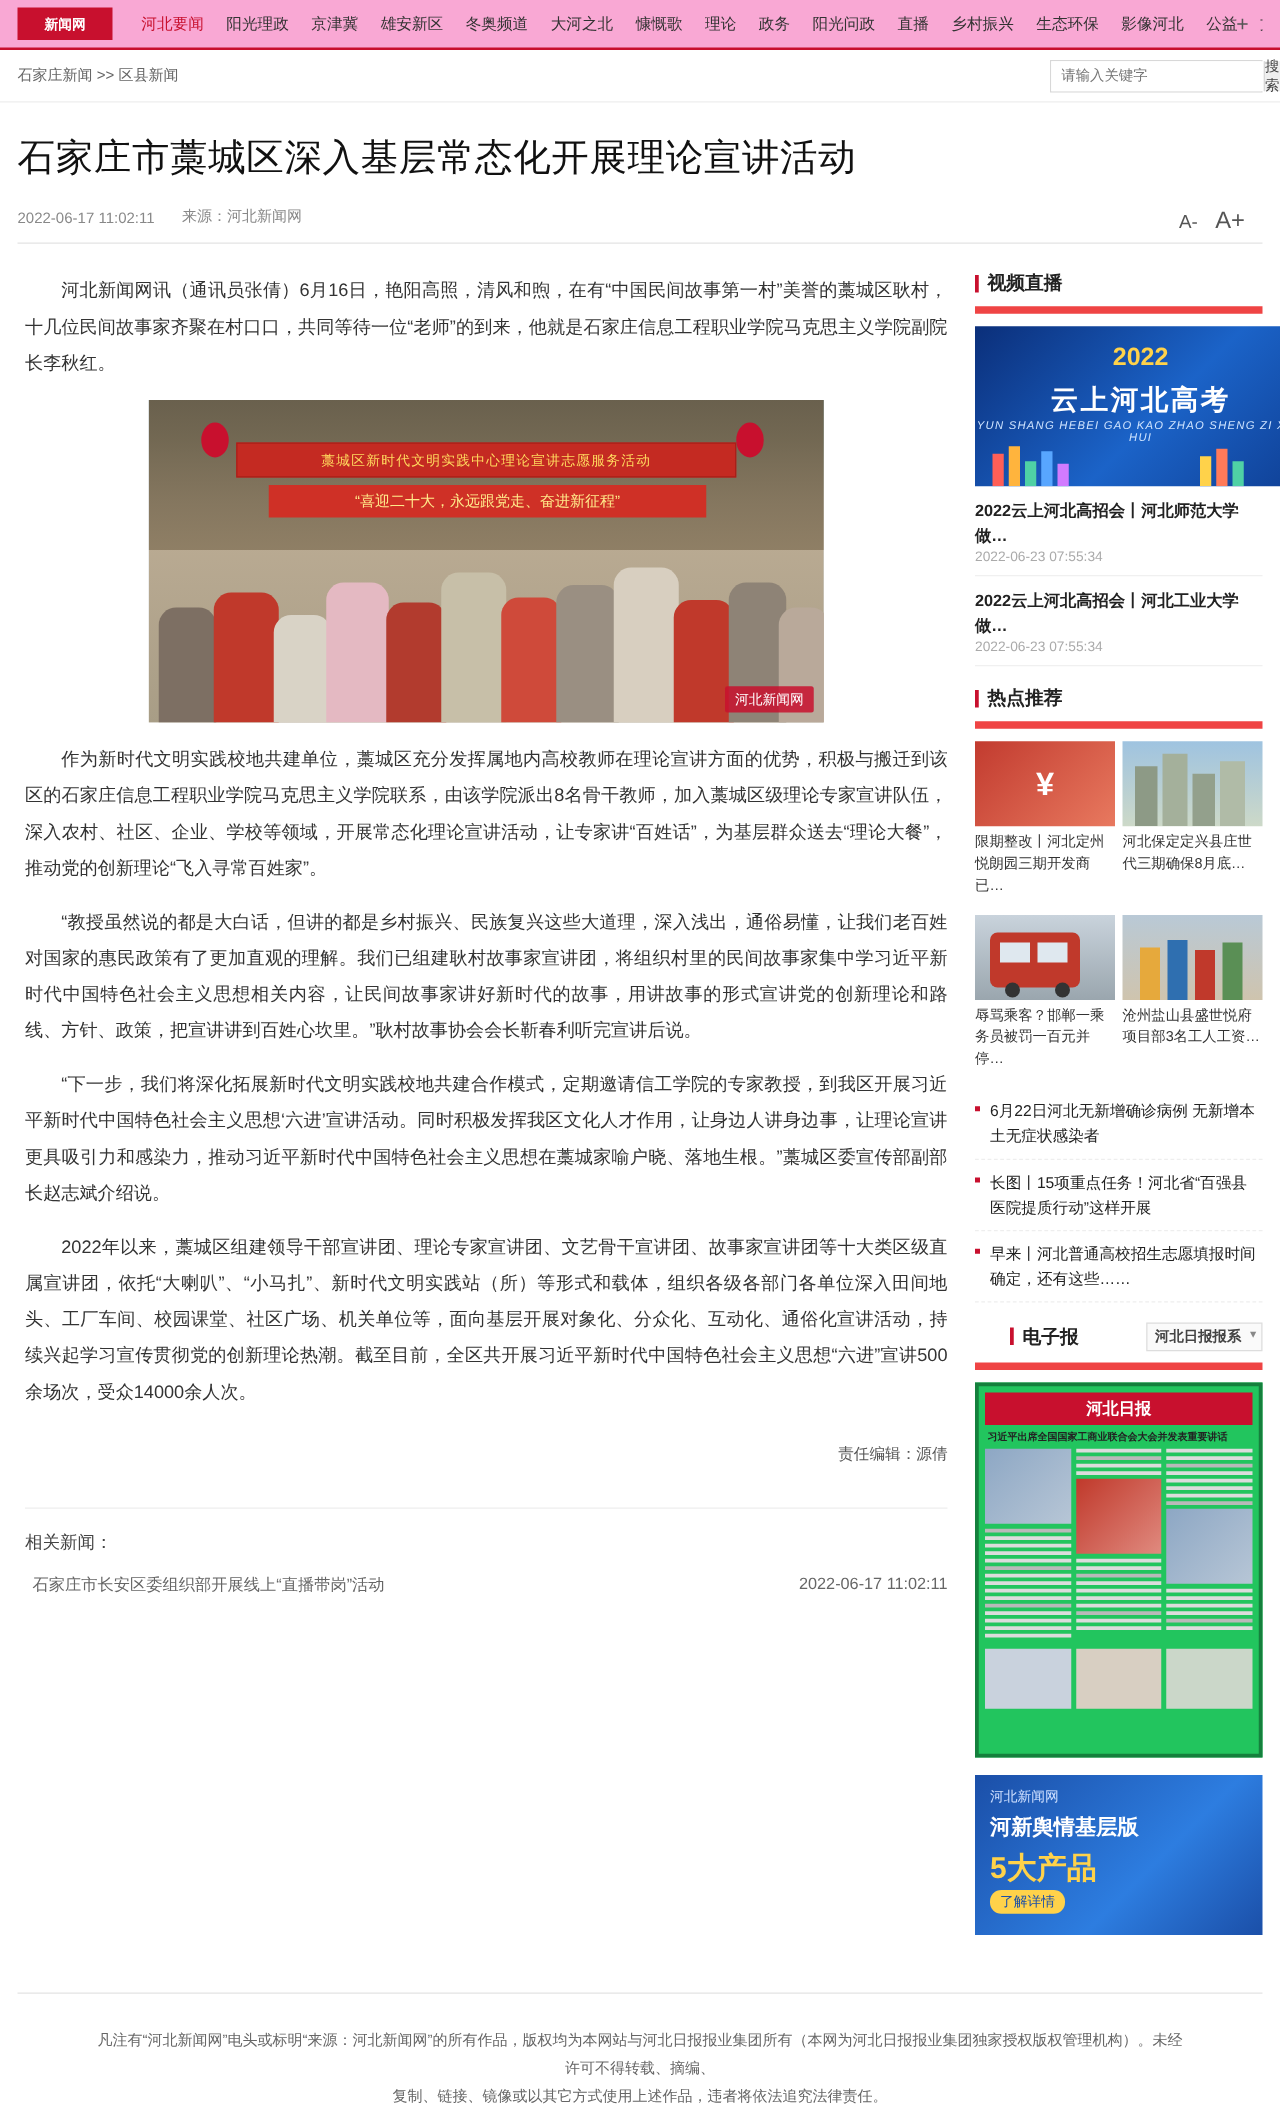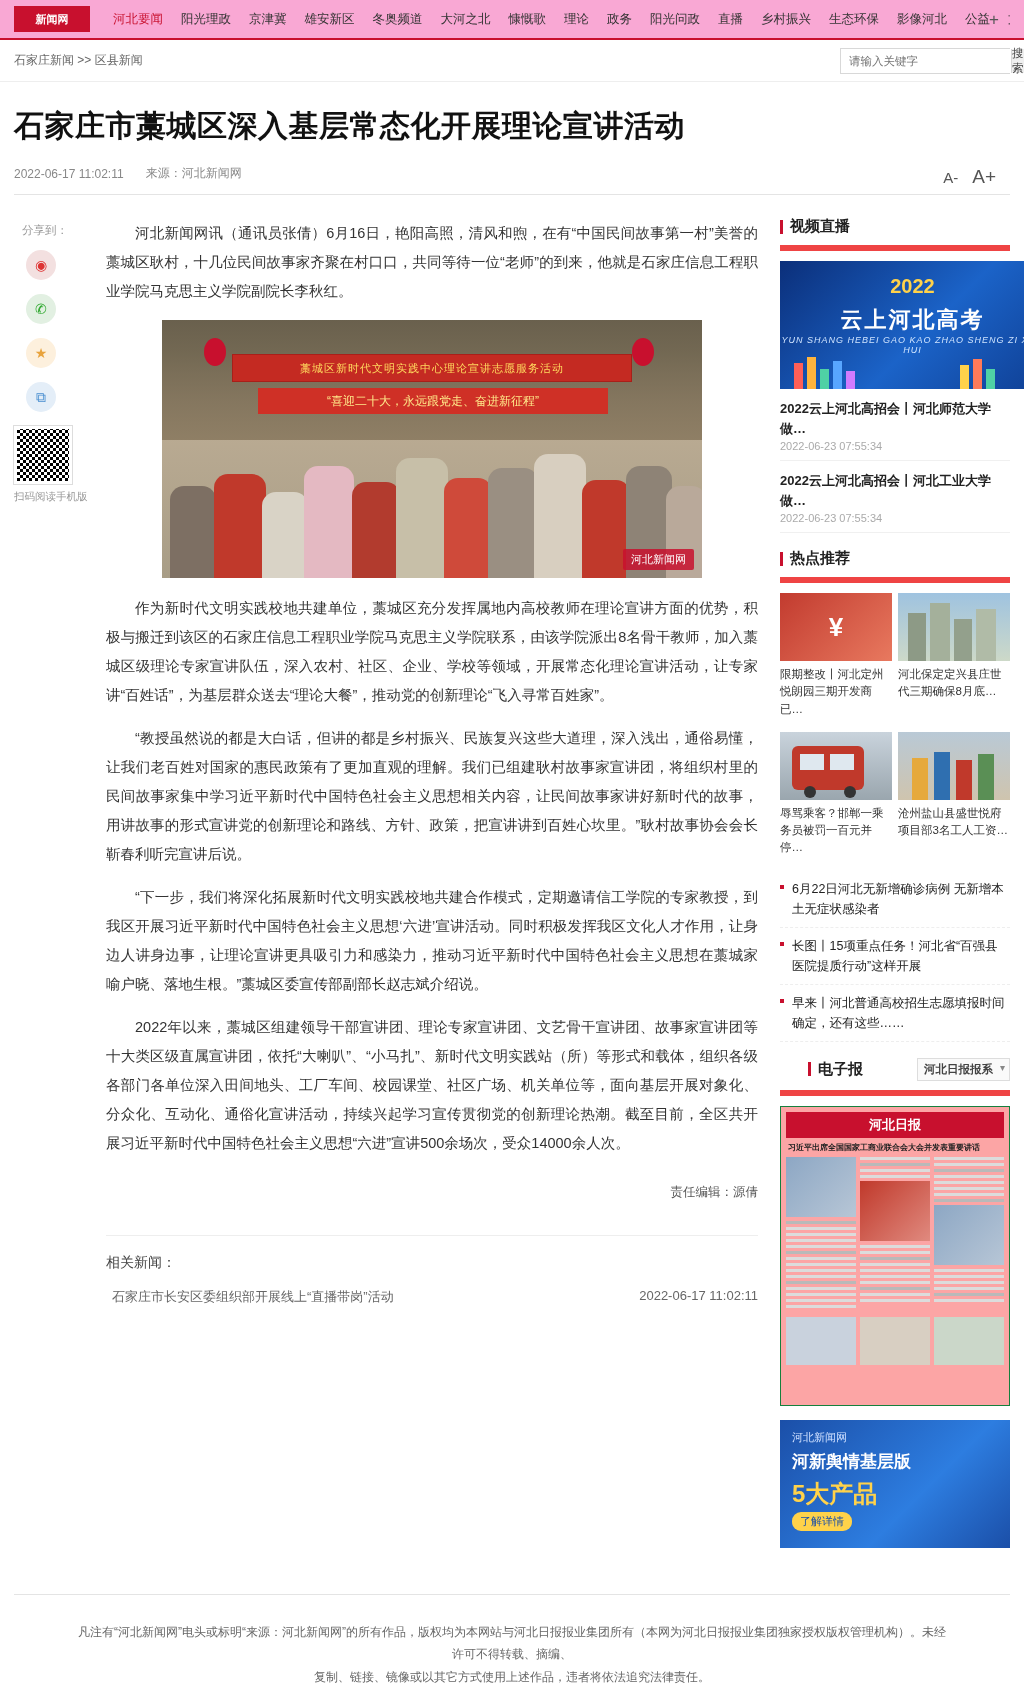--- a/index.html
+++ b/index.html
@@ -73,21 +73,21 @@
     font-size: 11.5px; color: #444; display: flex; align-items: center; justify-content: center;
     cursor: pointer;
   }
 
   
   .headline {
     padding: 24px 14px 0 14px;
   }
   .headline h1 {
     font-size: 30px;
-    font-weight: bold;
+    font-weight: normal;
     color: #111;
     margin: 0 0 18px 0;
     letter-spacing: 0.5px;
     font-family: "Liberation Sans", "DejaVu Sans", sans-serif;
   }
   .metabar {
     display: flex; align-items: center;
     font-size: 12px; color: #888;
     border-bottom: 1px solid #e4e4e4;
     padding-bottom: 12px;
@@ -202,21 +202,21 @@
   }
   .hotlist { padding: 0; margin: 6px 0 0 0; }
 
   .epaper-head { display:flex; align-items:center; justify-content: space-between; }
   .epaper-sel {
     border: 1px solid #ddd; background: #fafafa; font-size: 11.5px; color: #444;
     padding: 3px 16px 3px 6px; position: relative; cursor: pointer;
   }
   .epaper-sel:after { content:"▾"; position:absolute; right: 4px; top: 3px; color:#888; font-size: 10px;}
   .paper {
-    width: 230px; height: 300px; border: 1px solid #15803d; background: #fca5a5;
+    width: 230px; height: 300px; border: 3px solid #15803d; background: #22c55e;
     padding: 5px; overflow: hidden; position: relative;
   }
   .paper .ph { height: 26px; background:#c8102e; color:#fff; font-size:13px; font-weight:bold;
      display:flex; align-items:center; justify-content:center;}
   .paper .pcols { display:flex; gap: 4px; margin-top: 4px; }
   .paper .pcol { flex:1; }
   .paper .ln { height: 3px; background: #dcdcdc; margin-bottom: 3px; }
   .paper .ln.dark { background:#b9b9b9; }
   .paper .pimg { height: 60px; background: linear-gradient(135deg,#8da7c4,#b7c6d6); margin-bottom:4px;}
   .paper .pimg.red { background: linear-gradient(135deg,#c0392b,#e08a7f); }
@@ -290,29 +290,20 @@
       <span class="src">来源：河北新闻网</span>
       <span class="fontctl">
         <span class="sm">A-</span>
         <span class="lg">A+</span>
       </span>
     </div>
   </div>
 
   <div class="content">
 
-    <div class="sharecol">
-      <div class="lbl">分享到：</div>
-      <div class="sicon weibo">◉</div>
-      <div class="sicon wechat">✆</div>
-      <div class="sicon fav">★</div>
-      <div class="sicon copy">⧉</div>
-      <div class="qr"></div>
-      <div class="qrtxt">扫码阅读手机版</div>
-    </div>
 
     <div class="article">
       <p>河北新闻网讯（通讯员张倩）6月16日，艳阳高照，清风和煦，在有“中国民间故事第一村”美誉的藁城区耿村，十几位民间故事家齐聚在村口口，共同等待一位“老师”的到来，他就是石家庄信息工程职业学院马克思主义学院副院长李秋红。</p>
 
       <div class="figure">
         <div class="photo">
           <div class="sky"></div>
           <div class="wall"></div>
           <div class="lantern l1"></div>
           <div class="lantern l2"></div>

